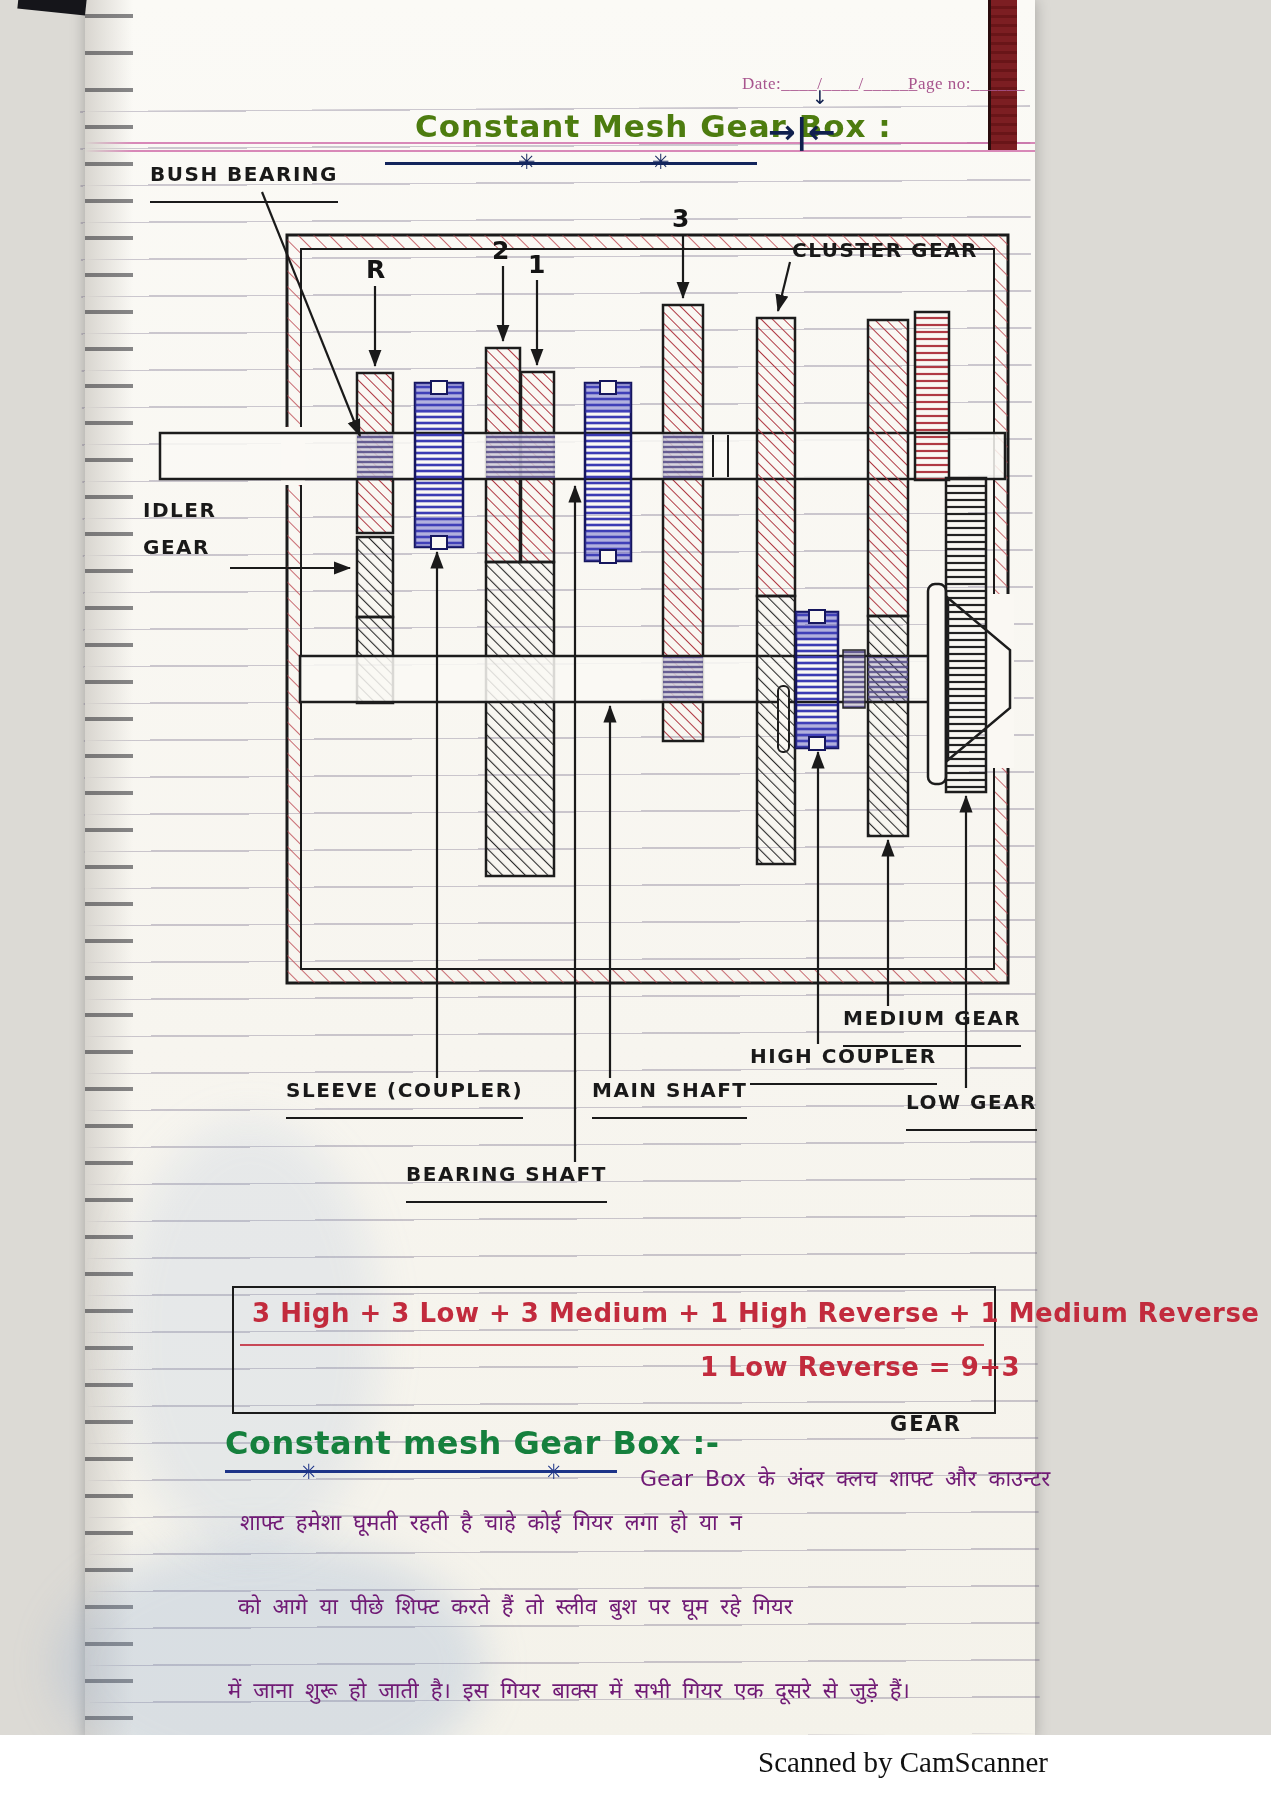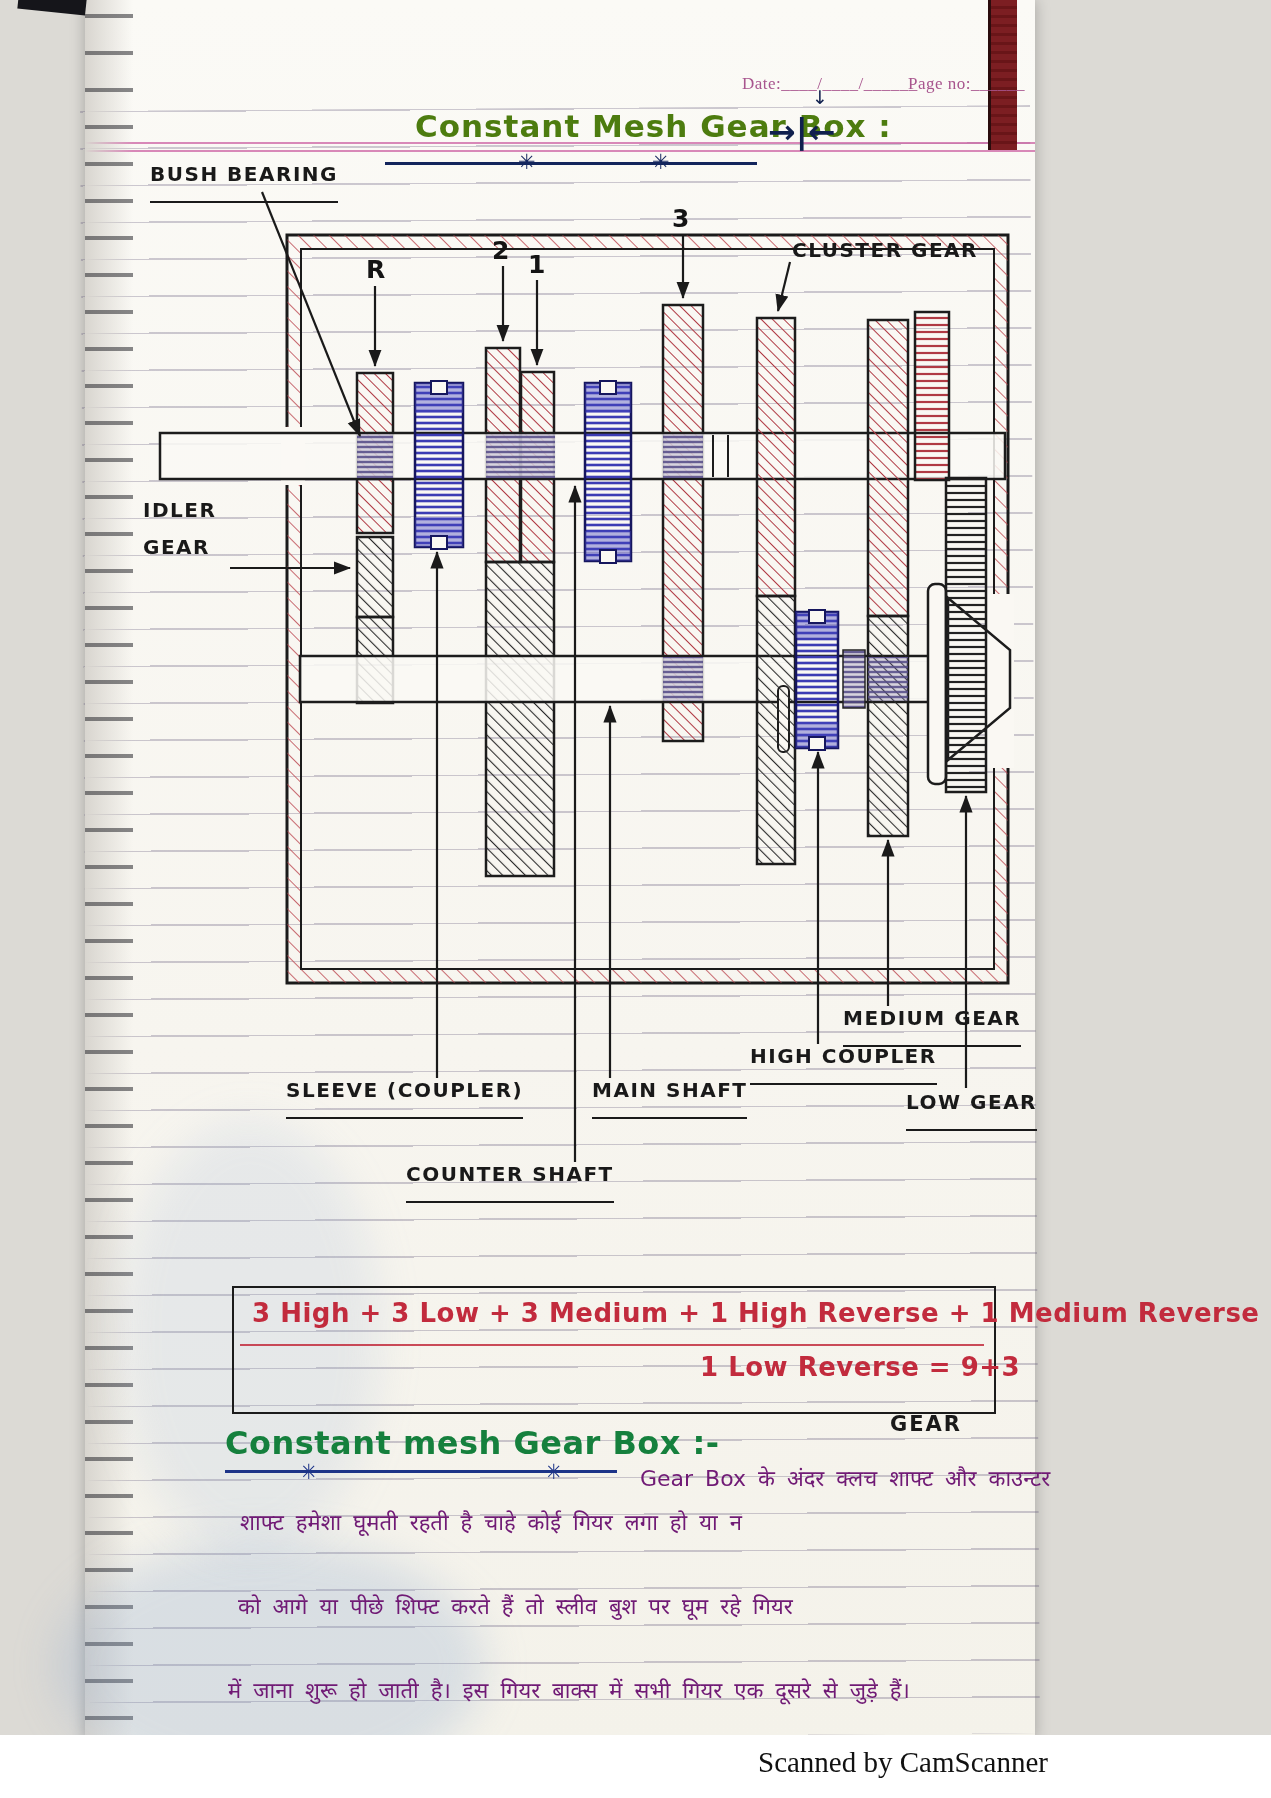--- a/index.html
+++ b/index.html
@@ -192,21 +192,21 @@
   <span class="num" style="left:366px;top:255px">R</span>
   <span class="num" style="left:492px;top:236px">2</span>
   <span class="num" style="left:528px;top:250px">1</span>
   <span class="num" style="left:672px;top:204px">3</span>
   <span class="lbl" style="left:792px;top:238px">CLUSTER GEAR</span>
   <span class="lbl lbl-u" style="left:843px;top:1006px">MEDIUM GEAR</span>
   <span class="lbl lbl-u" style="left:750px;top:1044px">HIGH COUPLER</span>
   <span class="lbl lbl-u" style="left:286px;top:1078px">SLEEVE (COUPLER)</span>
   <span class="lbl lbl-u" style="left:592px;top:1078px">MAIN SHAFT</span>
   <span class="lbl lbl-u" style="left:906px;top:1090px">LOW GEAR</span>
-  <span class="lbl lbl-u" style="left:406px;top:1162px">COUNTER SHAFT</span>
+  <span class="lbl lbl-u" style="left:406px;top:1162px">BEARING SHAFT</span>
 
   <div id="formula-box"></div>
   <span class="redtxt" style="left:252px;top:1298px">3 High + 3 Low + 3 Medium + 1 High Reverse + 1 Medium Reverse +</span>
   <div id="formula-redline"></div>
   <span class="redtxt" style="left:700px;top:1352px">1 Low Reverse = 9+3</span>
   <span id="gear-caption">GEAR</span>
 
   <span id="sec-heading">Constant mesh Gear Box :-</span>
   <div id="sec-underline"></div>
   <span class="sparkle" style="left:300px;top:1460px;color:#1d3488">✳</span>

